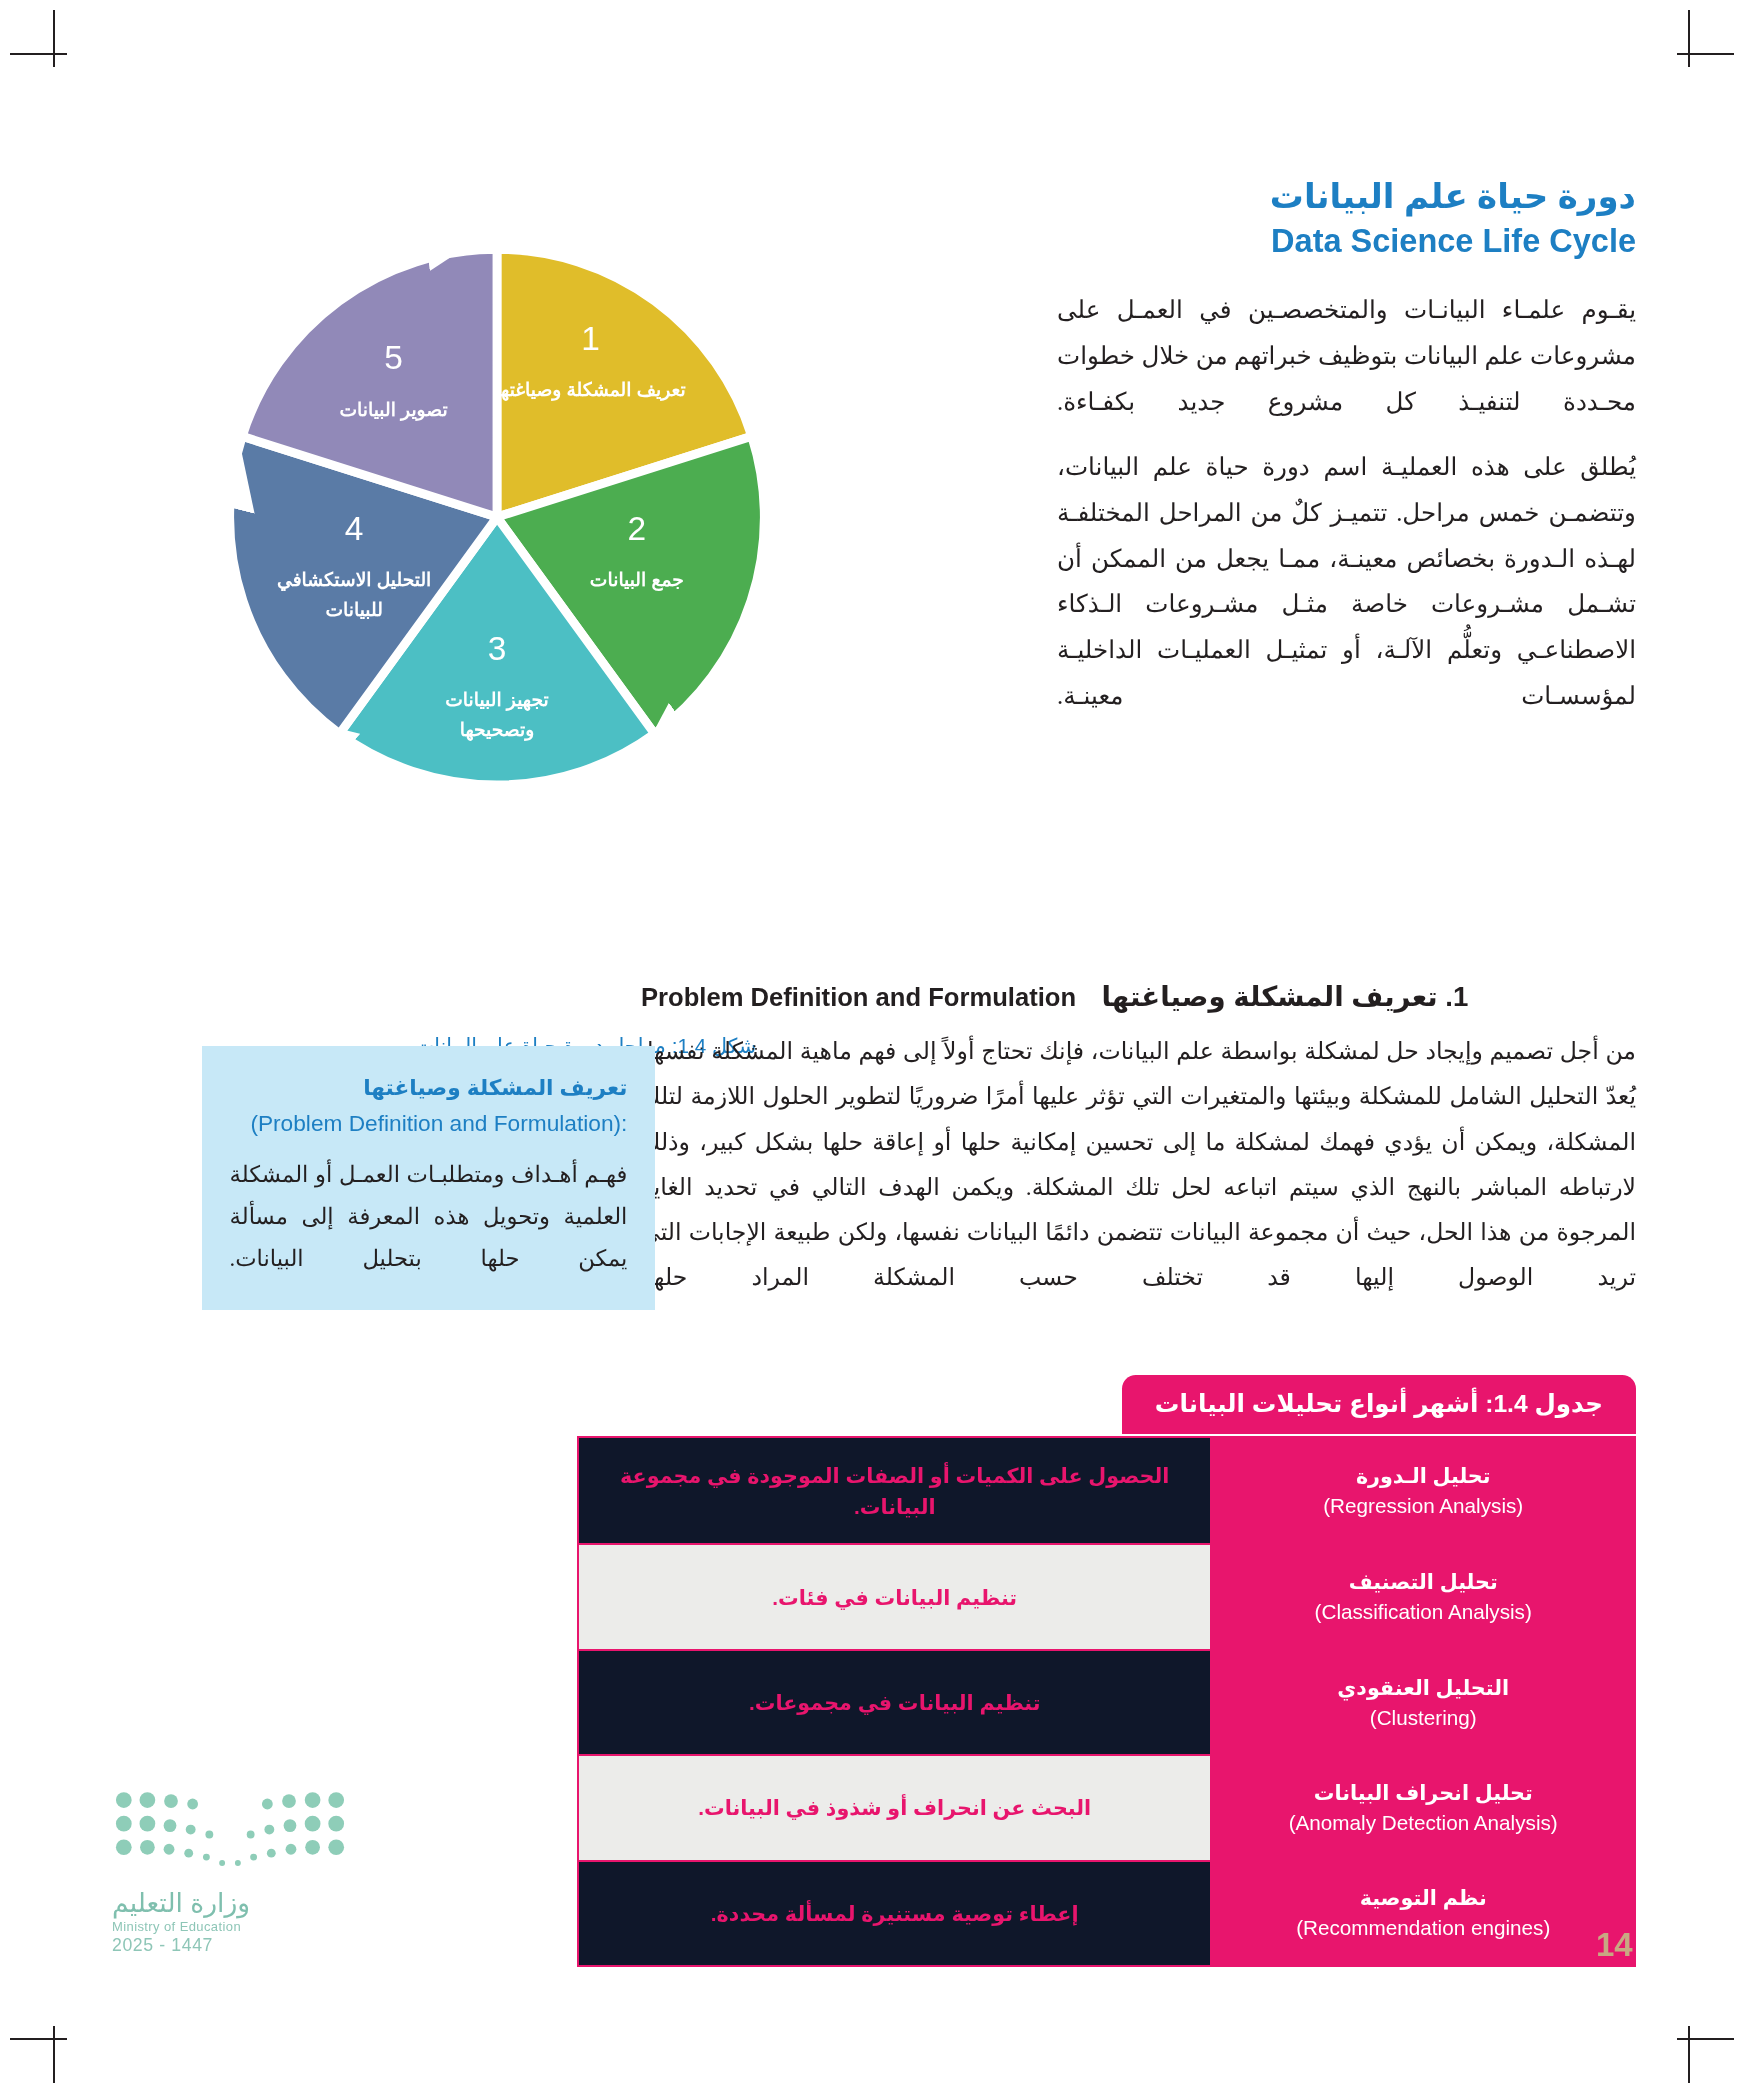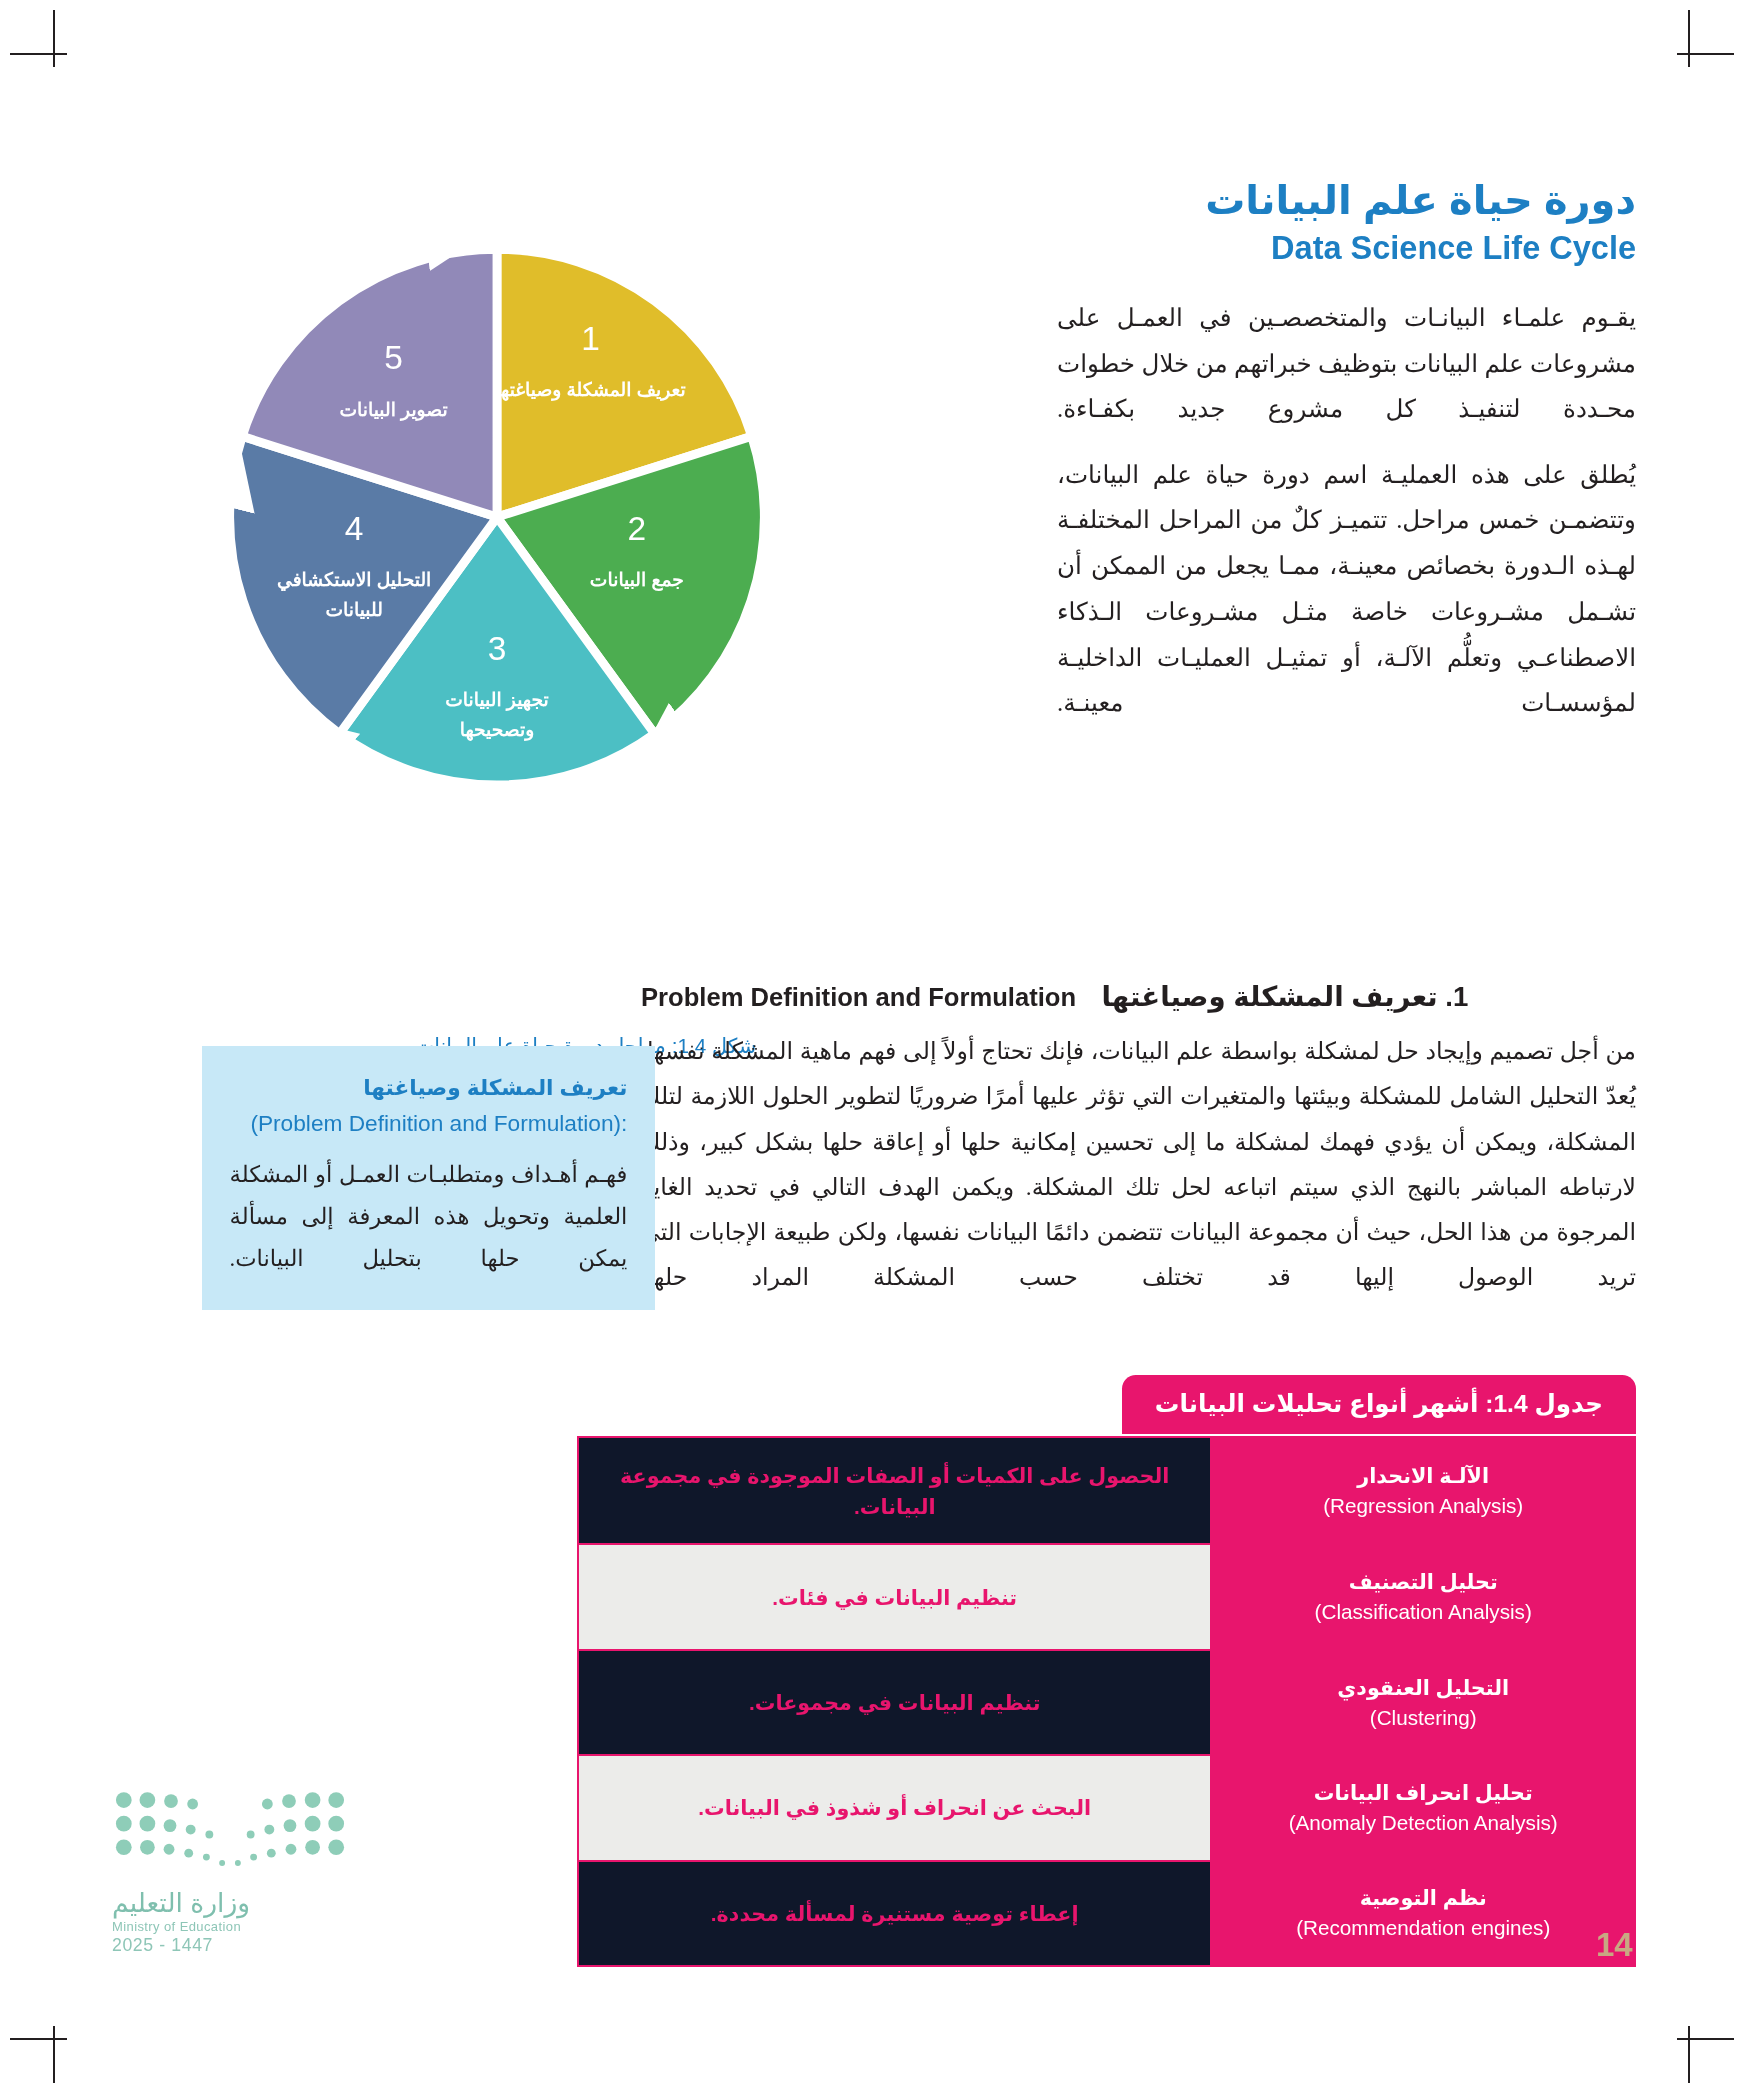--- a/index.html
+++ b/index.html
@@ -14,21 +14,21 @@
   .crop{position:absolute;background:#231f20;}
   .crop.v{width:2px;height:57px;}
   .crop.h{height:2px;width:57px;}
 
   
   .right-col{
     position:absolute;right:108px;top:175px;width:579px;
     text-align:right;direction:rtl;
   }
   .h-ar{
-    font-size:40px;font-weight:bold;color:#1d7fc3;letter-spacing:0;
+    font-size:34px;font-weight:bold;color:#1d7fc3;letter-spacing:0;
     line-height:1.25;margin:0;text-align:right;
   }
   .h-en{
     font-size:32.5px;font-weight:bold;color:#1d7fc3;
     line-height:1.3;margin:2px 0 25.6px 0;direction:ltr;text-align:right;
   }
   .para{
     font-family:"Liberation Serif","DejaVu Serif",serif;
     font-size:24.6px;line-height:1.86;color:#231f20;
     text-align:justify;text-align-last:justify;margin:0 0 19.7px 0;
@@ -210,21 +210,21 @@
     <div class="def-title-en">(Problem Definition and Formulation):</div>
     <div class="def-text">فهـم أهـداف ومتطلبـات العمـل أو المشكلة العلمية وتحويل هذه المعرفة إلى مسألة يمكن حلها بتحليل البيانات.</div>
   </div>
 
   <div class="tbl-title">جدول 1.4: أشهر أنواع تحليلات البيانات</div>
 
   <table class="tbl">
     <tbody>
       <tr>
         <td class="name">
-          <div>الآلـة الانحدار</div>
+          <div>تحليل الـدورة</div>
           <div class="en">(Regression Analysis)</div>
         </td>
         <td class="desc">الحصول على الكميات أو الصفات الموجودة في مجموعة البيانات.</td>
       </tr>
       <tr class="alt">
         <td class="name">
           <div>تحليل التصنيف</div>
           <div class="en">(Classification Analysis)</div>
         </td>
         <td class="desc">تنظيم البيانات في فئات.</td>

